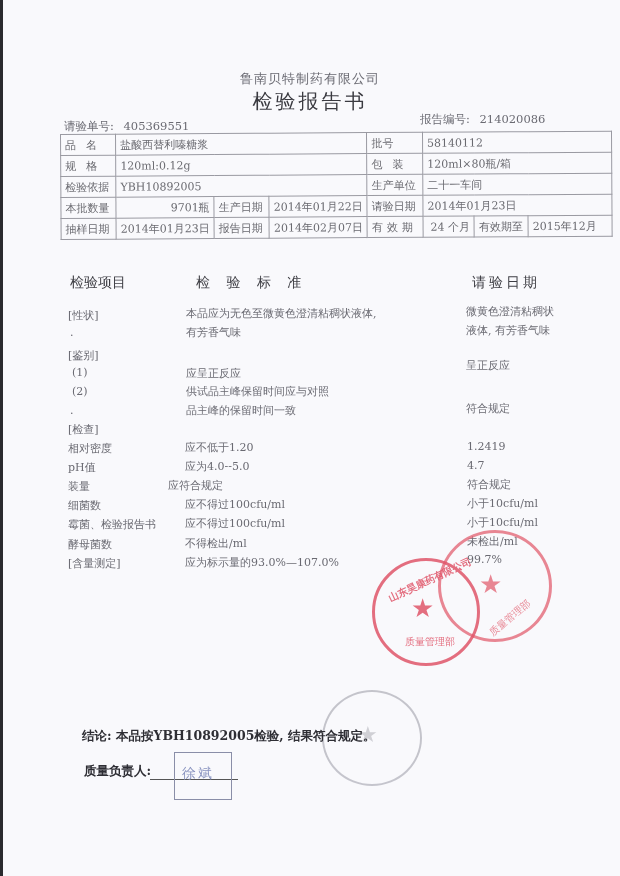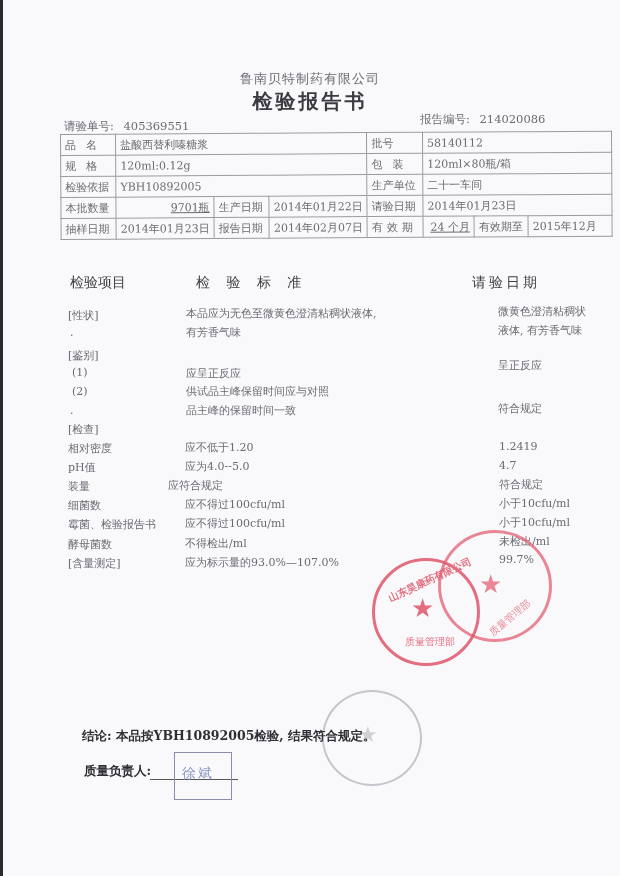--- a/index.html
+++ b/index.html
@@ -5,38 +5,38 @@
   html, body { margin: 0; padding: 0; }
   body {
     width: 620px; height: 876px; position: relative; overflow: hidden;
     background: #f9f9fc;
     font-family: "DejaVu Serif", "Liberation Serif", serif;
     color: #5a5a60;
   }
   .left-edge { position: absolute; left: 0; top: 0; width: 3px; height: 876px; background: #2a2a2e; }
   .abs { position: absolute; white-space: nowrap; }
   .company { left: 0; width: 620px; top: 70px; text-align: center; font-size: 13px; color: #6a6a72; letter-spacing: 1px; }
-  .title { left: 0; width: 620px; top: 88px; text-align: center; font-size: 20px; color: #3a3a40; letter-spacing: 3px; font-weight: bold; }
+  .title { left: 0; width: 620px; top: 88px; text-align: center; font-size: 20px; color: #3a3a40; letter-spacing: 3px; }
   .req-no { left: 64px; top: 119px; font-size: 11.5px; color: #6a6a72; }
   .rep-no { left: 420px; top: 112px; font-size: 11.5px; color: #6a6a72; }
 
   table.info {
     position: absolute; left: 60px; top: 134px; width: 552px;
     border-collapse: collapse; font-size: 11px; color: #6a6a70;
     transform: rotate(-0.35deg); transform-origin: left top;
   }
   table.info td { border: 1px solid #9a9aa2; height: 20px; padding: 0 4px; white-space: nowrap; }
   .spread { letter-spacing: 10px; margin-top: 48px; }
   .spread2 { letter-spacing: 4px; }
-  .rt { text-align: right; text-decoration: underline; }
+  .rt { text-align: right; }
 
   .col-h { top: 274px; font-size: 14px; color: #3e3e44; }
   .sec { font-size: 11px; color: #6a6a72; }
   .std { font-size: 11px; color: #6a6a72; }
-  .res { font-size: 11px; color: #6a6a72; margin-left: 32px; }
+  .res { font-size: 11px; color: #6a6a72; }
 
   .conclusion { left: 82px; top: 728px; font-size: 12.5px; color: #2e2e34; font-weight: bold; }
   .qc { left: 84px; top: 763px; font-size: 12.5px; color: #2e2e34; font-weight: bold; }
   .qc-line { left: 150px; top: 779px; width: 88px; border-bottom: 1px solid #555; height: 0; }
   .sig-box { left: 174px; top: 752px; width: 56px; height: 46px; border: 1px solid #8a8ea8; }
   .sig-text { left: 182px; top: 765px; font-size: 14px; color: #8a94c0; letter-spacing: 2px; text-align: right; }
 
   .stamp { position: absolute; border-radius: 50%; }
   .stamp-red1 { left: 372px; top: 558px; width: 102px; height: 102px; border: 3px solid #e0566a; opacity: 0.85; }
   .stamp-red2 { left: 438px; top: 530px; width: 108px; height: 106px; border: 3px solid #e46a7a; opacity: 0.8; }

